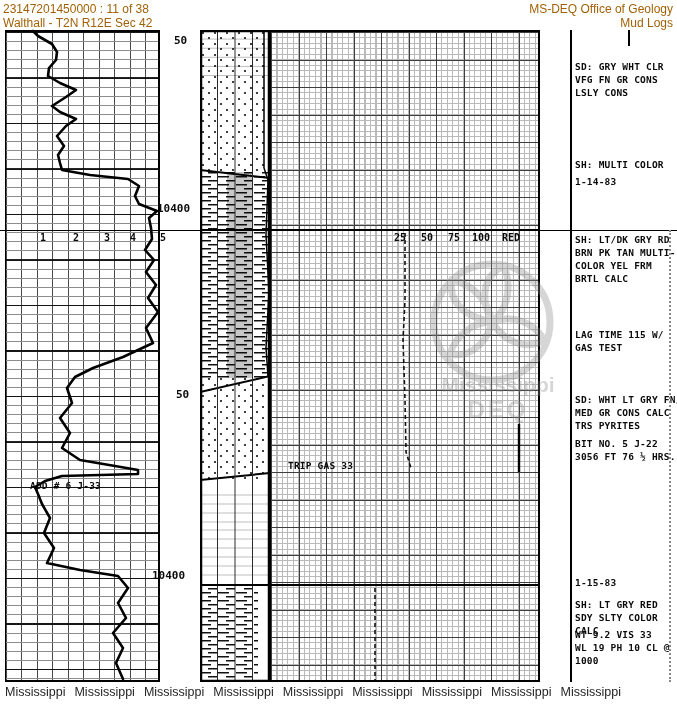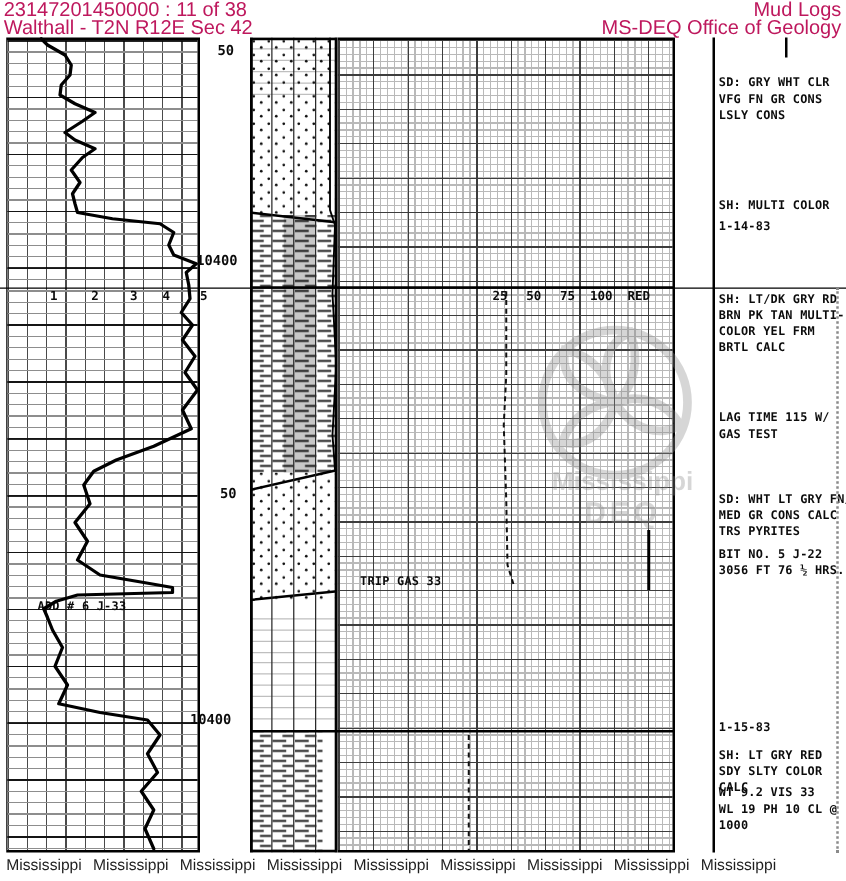--- a/index.html
+++ b/index.html
@@ -1,20 +1,20 @@
 <!DOCTYPE html>
 <html><head>
 <meta charset="utf-8">
 <style>
   html,body{margin:0;padding:0;background:#fff;}
   .page{position:relative;width:677px;height:705px;background:#fff;overflow:hidden;
         font-family:"Liberation Sans",sans-serif;color:#0d0d0d;}
   .abs{position:absolute;}
   
-  .hdr{font-size:16px;line-height:14px;color:#be185d;}
+  .hdr{font-size:12px;line-height:14px;color:#a16207;}
   .hdr-left{left:3px;top:2px;text-align:left;}
   .hdr-right{right:4px;top:2px;text-align:right;}
   
   .track{position:absolute;top:30px;height:652px;box-sizing:border-box;background:#fff;}
   .rop-track{left:5px;width:155px;
     border:1px solid #000;border-top:2px solid #000;border-right:2px solid #000;border-bottom:2px solid #000;
     background-image:
       repeating-linear-gradient(to bottom, rgba(0,0,0,.85) 0 1.3px, transparent 1.3px 45.5px),
       repeating-linear-gradient(to bottom, #8d8d8d 0 1px, transparent 1px 9.1px),
       repeating-linear-gradient(to right, #4a4a4a 0 1px, transparent 1px 15.45px);}
@@ -50,22 +50,22 @@
 </head>
 <body>
 
 <div class="page">
 
   <div class="abs hdr hdr-left">
     <div>23147201450000 : 11 of 38</div>
     <div>Walthall - T2N R12E Sec 42</div>
   </div>
   <div class="abs hdr hdr-right">
+    <div>MS-DEQ Office of Geology</div>
     <div>Mud Logs</div>
-    <div>MS-DEQ Office of Geology</div>
   </div>
 
   <div class="track rop-track"></div>
 
   <div class="track litho-track">
     <svg width="70" height="652" viewBox="0 0 70 652">
       <defs>
         <pattern id="sand" width="12" height="11" patternUnits="userSpaceOnUse">
           <circle cx="3" cy="3" r="1.1" fill="#111"></circle>
           <circle cx="9" cy="8" r="1.1" fill="#111"></circle>

